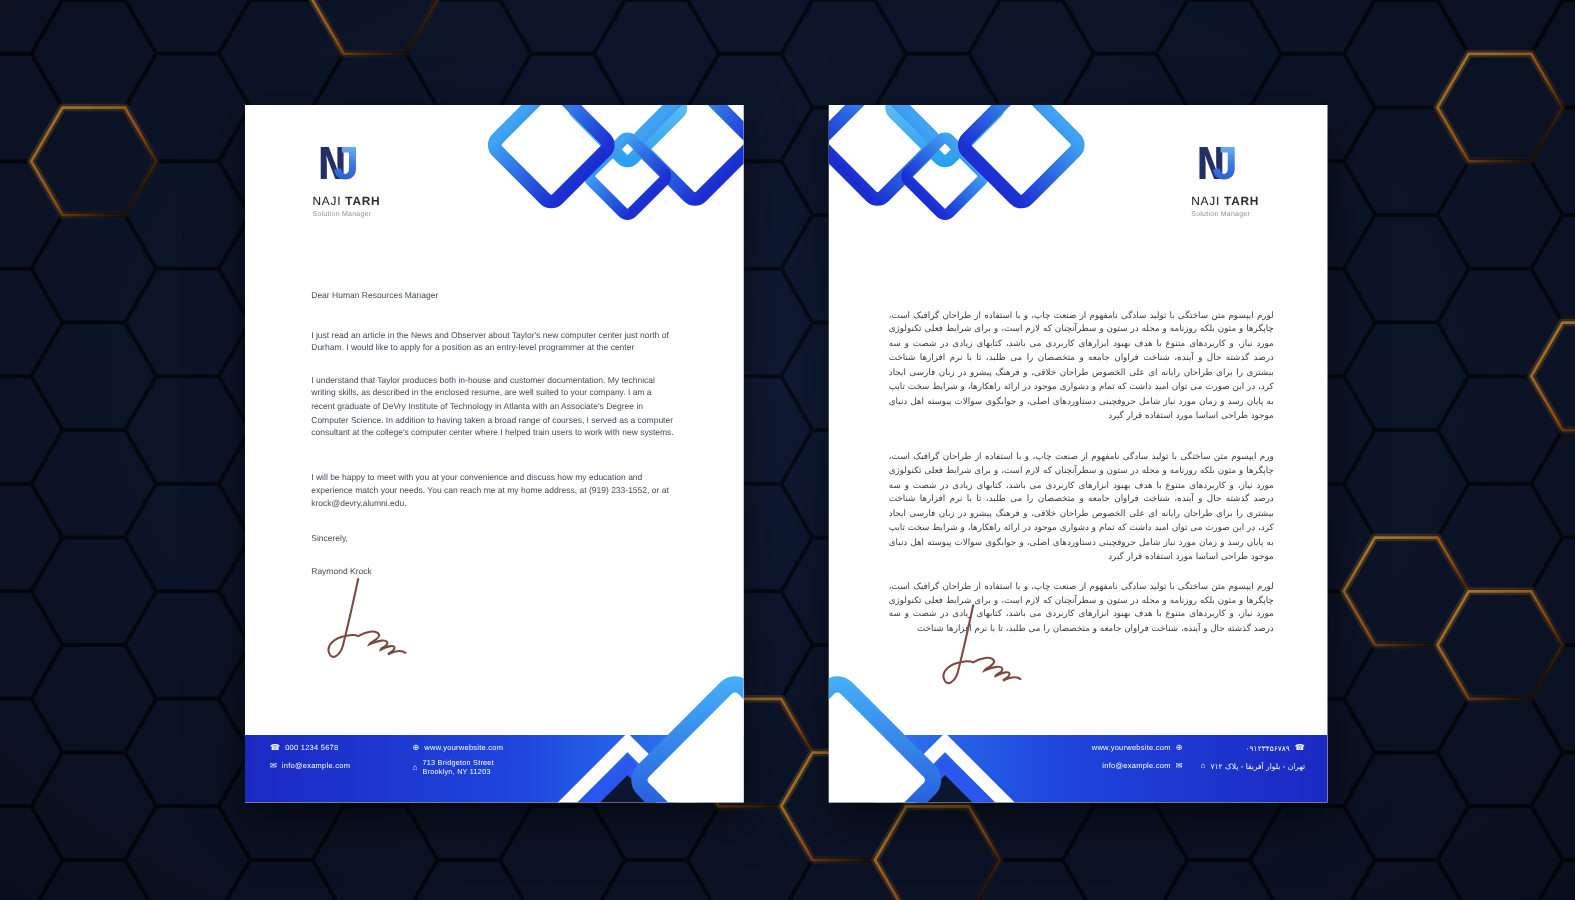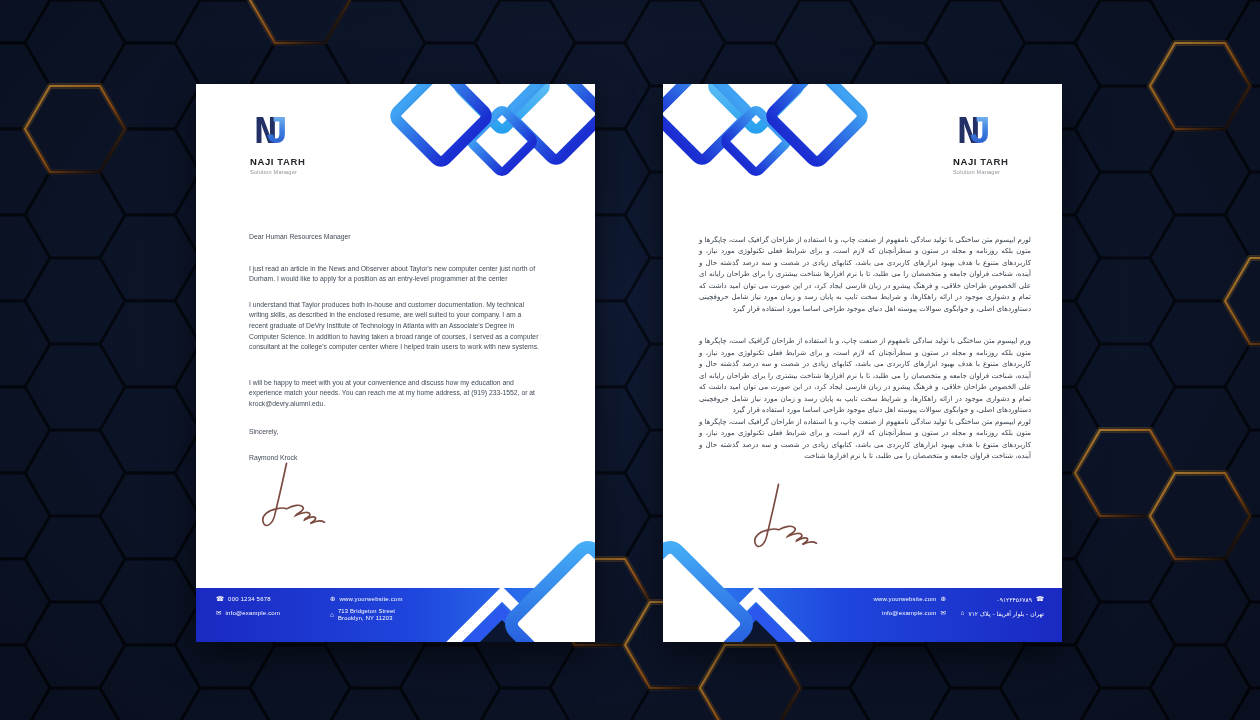--- a/index.html
+++ b/index.html
@@ -23,38 +23,38 @@
 
   
   .logo{position:absolute;top:30px;width:90px;z-index:2}
   .page-left .logo{left:54px}
   .page-right .logo{left:290px}
   .monogram{font-family:Liberation Mono, monospace;font-size:39px;line-height:1;margin-left:4px;font-weight:bold}
   .mn{color:#223066}
   .mj{background:linear-gradient(180deg,#8ac4f3 0%,#3a7de0 45%,#1f46bc 100%);
       -webkit-background-clip:text;background-clip:text;color:transparent;margin-left:-12px}
   .brandname{font-size:9.5px;letter-spacing:.6px;color:#14161a;margin-top:3px;white-space:nowrap}
-  .bb{font-weight:700}
+  .bb{font-weight:400}
   .bl{font-weight:700;color:#2b2e33}
   .tagline{font-size:5.6px;color:#8d9299;margin-top:1.5px;letter-spacing:.2px}
 
   
   .body-en{position:absolute;left:53px;top:148px;width:293px;z-index:2;
     font-size:6.8px;line-height:1.56;color:#414b57}
   .body-en p{margin:0}
   .salutation{margin-bottom:21px !important}
   .p1{margin-bottom:15px !important}
   .p2{margin-bottom:25px !important}
   .p3{margin-bottom:17px !important}
   .closing{margin-bottom:16px !important}
 
   
   .body-fa{position:absolute;left:36px;top:151px;width:332px;z-index:2;direction:rtl;text-align:justify;
     font-family:"DejaVu Sans","Liberation Sans",sans-serif;font-size:7px;line-height:1.64;color:#333c47}
-  .body-fa p{margin:0}
+  .body-fa p{margin:12px}
   .fa1{margin-bottom:21px !important}
 
   .signature{position:absolute;z-index:2}
   .sig-en{left:57px;top:377px;width:76px;height:69px}
   .sig-fa{left:82px;top:398px;width:76px;height:69px}
 
   
   .contact{position:absolute;z-index:3;color:#fff}
   .crow{display:flex;align-items:center;gap:4px;margin-bottom:7px}
   .cicon{font-size:6.5px;line-height:1}

